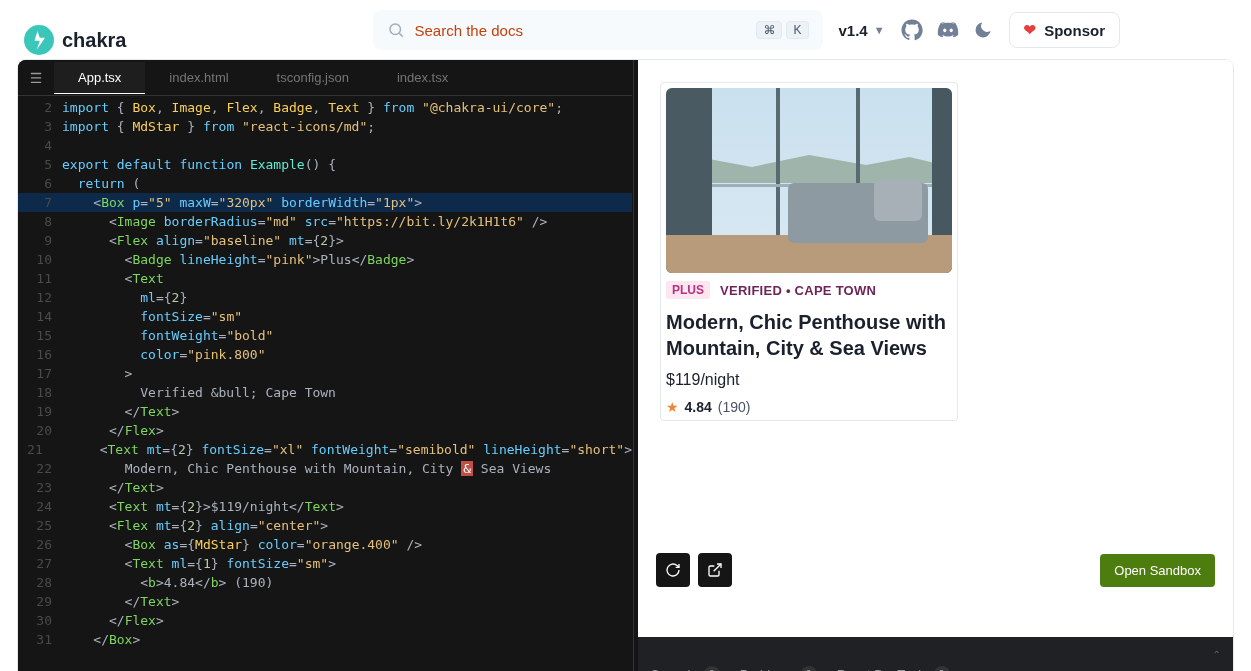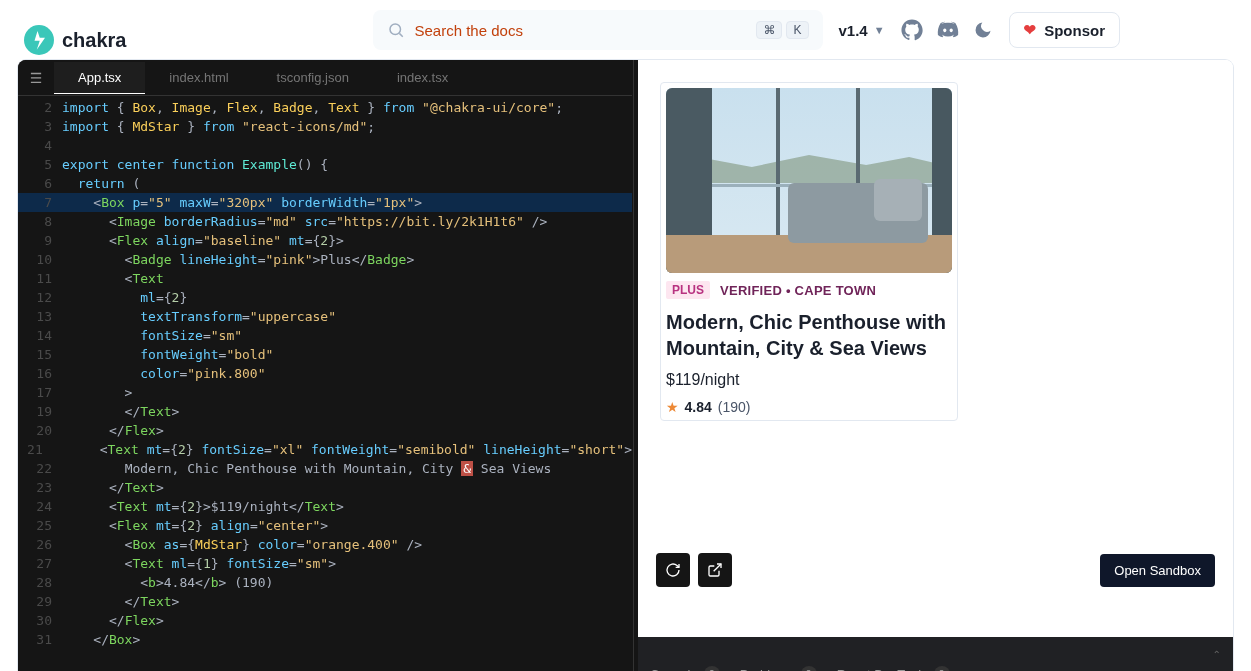--- a/index.html
+++ b/index.html
@@ -58,21 +58,21 @@
 .meta-text { color: #702459; font-weight: 700; font-size: 13px; text-transform: uppercase; letter-spacing: 0.02em; }
 .card-title { font-size: 20px; font-weight: 600; color: #1a202c; margin-top: 10px; line-height: 1.3; }
 .card-price { margin-top: 10px; font-size: 16px; color: #1a202c; }
 .rating-row { margin-top: 10px; display: flex; align-items: center; gap: 6px; font-size: 14px; color: #1a202c; }
 .star { color: #ed8936; }
 .rating-val { font-weight: 700; }
 .rating-count { color: #4a5568; }
 
 .preview-actions { position: absolute; left: 18px; bottom: 50px; display: flex; gap: 8px; }
 .icon-btn { width: 34px; height: 34px; background: #151515; color: #fff; border: none; border-radius: 4px; display: flex; align-items: center; justify-content: center; cursor: pointer; font-size: 15px; }
-.open-sb { position: absolute; right: 18px; bottom: 50px; background: #0f172a; color: #fff; border: none; border-radius: 4px; padding: 9px 14px; font-size: 13px; cursor: pointer; }
+.open-sb { position: absolute; right: 18px; bottom: 50px; background: #4d7c0f; color: #fff; border: none; border-radius: 4px; padding: 9px 14px; font-size: 13px; cursor: pointer; }
 
 .preview-console { height: 34px; background: #202124; display: flex; align-items: center; gap: 20px; padding: 0 12px; font-size: 13px; color: #999; }
 .console-item { display: flex; align-items: center; gap: 6px; cursor: pointer; margin-top: 40px; }
 .count-badge { background: #333; color: #aaa; font-size: 11px; border-radius: 9px; min-width: 16px; height: 16px; display: flex; align-items: center; justify-content: center; padding: 0 4px; }
 .spacer { flex: 1; }
 
 .divider { width: 6px; background: #151515; position: relative; cursor: col-resize; }
 .divider::after { content: ""; position: absolute; top: 0; left: 1px; width: 1px; height: 100%; background: #333; }
 
 
@@ -148,21 +148,21 @@
         <div class="line">
           <span class="lno">3</span>
           <span class="lc"><span class="kw">import</span><span class="punc"> { </span><span class="ident">MdStar</span><span class="punc"> } </span><span class="kw">from</span><span class="punc"> </span><span class="str">"react-icons/md"</span><span class="punc">;</span></span>
         </div>
         <div class="line">
           <span class="lno">4</span>
           <span class="lc"></span>
         </div>
         <div class="line">
           <span class="lno">5</span>
-          <span class="lc"><span class="kw">export</span><span class="punc"> </span><span class="kw">center</span><span class="punc"> </span><span class="kw">function</span><span class="punc"> </span><span class="fn">Example</span><span class="punc">() {</span></span>
+          <span class="lc"><span class="kw">export</span><span class="punc"> </span><span class="kw">default</span><span class="punc"> </span><span class="kw">function</span><span class="punc"> </span><span class="fn">Example</span><span class="punc">() {</span></span>
         </div>
         <div class="line">
           <span class="lno">6</span>
           <span class="lc"><span class="punc">  </span><span class="kw">return</span><span class="punc"> (</span></span>
         </div>
         <div class="line hl">
           <span class="lno">7</span>
           <span class="lc"><span class="punc">    &lt;</span><span class="tag">Box</span><span class="punc"> </span><span class="attr">p</span><span class="punc">=</span><span class="str">"5"</span><span class="punc"> </span><span class="attr">maxW</span><span class="punc">=</span><span class="str">"320px"</span><span class="punc"> </span><span class="attr">borderWidth</span><span class="punc">=</span><span class="str">"1px"</span><span class="punc">&gt;</span></span>
         </div>
         <div class="line">
@@ -179,38 +179,38 @@
         </div>
         <div class="line">
           <span class="lno">11</span>
           <span class="lc"><span class="punc">        &lt;</span><span class="tag">Text</span></span>
         </div>
         <div class="line">
           <span class="lno">12</span>
           <span class="lc"><span class="punc">          </span><span class="attr">ml</span><span class="punc">={</span><span class="num">2</span><span class="punc">}</span></span>
         </div>
         <div class="line">
-          <span class="lno">13</span>
-          <span class="lc"><span class="punc">          </span><span class="attr">textTransform</span><span class="punc">=</span><span class="str">"uppercase"</span></span>
-        </div>
-        <div class="line">
           <span class="lno">14</span>
           <span class="lc"><span class="punc">          </span><span class="attr">fontSize</span><span class="punc">=</span><span class="str">"sm"</span></span>
         </div>
         <div class="line">
           <span class="lno">15</span>
           <span class="lc"><span class="punc">          </span><span class="attr">fontWeight</span><span class="punc">=</span><span class="str">"bold"</span></span>
         </div>
         <div class="line">
           <span class="lno">16</span>
           <span class="lc"><span class="punc">          </span><span class="attr">color</span><span class="punc">=</span><span class="str">"pink.800"</span></span>
         </div>
         <div class="line">
           <span class="lno">17</span>
           <span class="lc"><span class="punc">        &gt;</span></span>
+        </div>
+        <div class="line">
+          <span class="lno">18</span>
+          <span class="lc"><span class="punc">          </span><span class="val">Verified &amp;bull; Cape Town</span></span>
         </div>
         <div class="line">
           <span class="lno">19</span>
           <span class="lc"><span class="punc">        &lt;/</span><span class="tag">Text</span><span class="punc">&gt;</span></span>
         </div>
         <div class="line">
           <span class="lno">20</span>
           <span class="lc"><span class="punc">      &lt;/</span><span class="tag">Flex</span><span class="punc">&gt;</span></span>
         </div>
         <div class="line">

